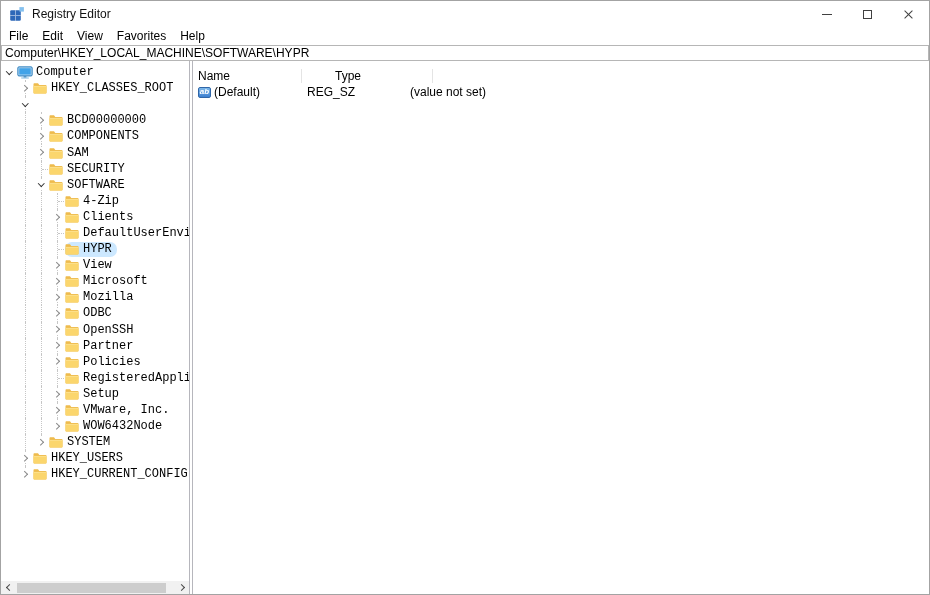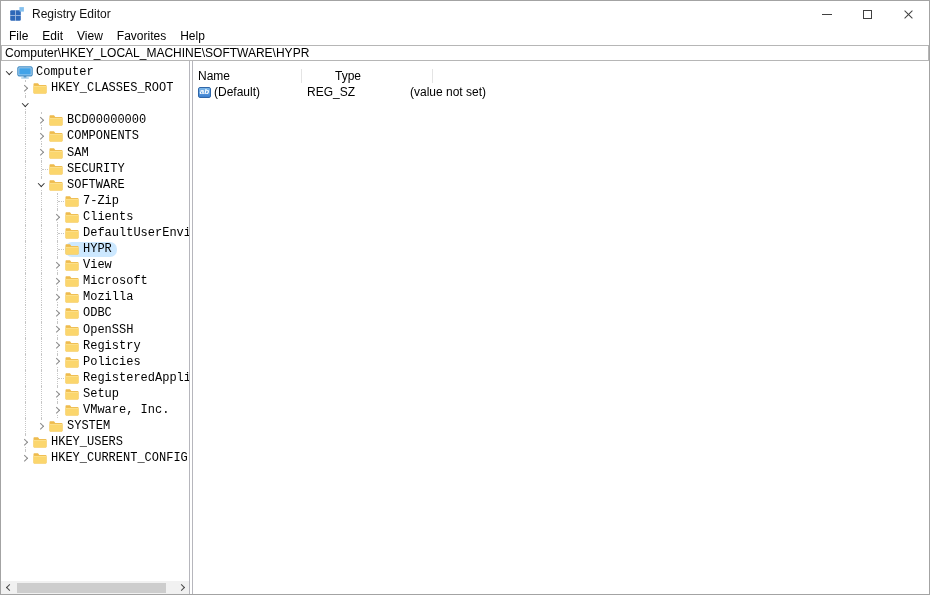--- a/index.html
+++ b/index.html
@@ -287,21 +287,21 @@
               <i class="hdash"></i>
             </span>
             <span class="row-content">
               <span class="tree-icon">
                 <svg width="14" height="12" viewBox="0 0 14 12">
                   <path d="M0.5 2.2 C0.5 1.6 0.9 1.2 1.5 1.2 H5 L6.3 2.9 H12.6 C13.2 2.9 13.5 3.2 13.5 3.7 V10.5 C13.5 11.1 13.1 11.5 12.5 11.5 H1.5 C0.9 11.5 0.5 11.1 0.5 10.5 Z" fill="#eebb4d"></path>
                   <path d="M0.5 3.9 H13.5 V10.5 C13.5 11.1 13.1 11.5 12.5 11.5 H1.5 C0.9 11.5 0.5 11.1 0.5 10.5 Z" fill="#fbd66d"></path>
                   <path d="M0.5 3.9 H13.5 V4.7 H0.5 Z" fill="#fde395"></path>
                 </svg>
               </span>
-              <span class="tree-label">7-Zip</span>
+              <span class="tree-label">4-Zip</span>
             </span>
           </div>
           <div class="tree-row">
             <span class="slot"></span>
             <span class="slot">
               <i class="vline"></i>
             </span>
             <span class="slot">
               <i class="vline"></i>
             </span>
@@ -508,21 +508,21 @@
               </span>
             </span>
             <span class="row-content">
               <span class="tree-icon">
                 <svg width="14" height="12" viewBox="0 0 14 12">
                   <path d="M0.5 2.2 C0.5 1.6 0.9 1.2 1.5 1.2 H5 L6.3 2.9 H12.6 C13.2 2.9 13.5 3.2 13.5 3.7 V10.5 C13.5 11.1 13.1 11.5 12.5 11.5 H1.5 C0.9 11.5 0.5 11.1 0.5 10.5 Z" fill="#eebb4d"></path>
                   <path d="M0.5 3.9 H13.5 V10.5 C13.5 11.1 13.1 11.5 12.5 11.5 H1.5 C0.9 11.5 0.5 11.1 0.5 10.5 Z" fill="#fbd66d"></path>
                   <path d="M0.5 3.9 H13.5 V4.7 H0.5 Z" fill="#fde395"></path>
                 </svg>
               </span>
-              <span class="tree-label">Registry</span>
+              <span class="tree-label">Partner</span>
             </span>
           </div>
           <div class="tree-row">
             <span class="slot"></span>
             <span class="slot">
               <i class="vline"></i>
             </span>
             <span class="slot">
               <i class="vline"></i>
             </span>
@@ -607,20 +607,45 @@
             </span>
             <span class="row-content">
               <span class="tree-icon">
                 <svg width="14" height="12" viewBox="0 0 14 12">
                   <path d="M0.5 2.2 C0.5 1.6 0.9 1.2 1.5 1.2 H5 L6.3 2.9 H12.6 C13.2 2.9 13.5 3.2 13.5 3.7 V10.5 C13.5 11.1 13.1 11.5 12.5 11.5 H1.5 C0.9 11.5 0.5 11.1 0.5 10.5 Z" fill="#eebb4d"></path>
                   <path d="M0.5 3.9 H13.5 V10.5 C13.5 11.1 13.1 11.5 12.5 11.5 H1.5 C0.9 11.5 0.5 11.1 0.5 10.5 Z" fill="#fbd66d"></path>
                   <path d="M0.5 3.9 H13.5 V4.7 H0.5 Z" fill="#fde395"></path>
                 </svg>
               </span>
               <span class="tree-label">VMware, Inc.</span>
+            </span>
+          </div>
+          <div class="tree-row">
+            <span class="slot"></span>
+            <span class="slot">
+              <i class="vline"></i>
+            </span>
+            <span class="slot">
+              <i class="vline"></i>
+            </span>
+            <span class="slot">
+              <i class="vline top-half"></i>
+              <span class="chev">
+                <i></i>
+              </span>
+            </span>
+            <span class="row-content">
+              <span class="tree-icon">
+                <svg width="14" height="12" viewBox="0 0 14 12">
+                  <path d="M0.5 2.2 C0.5 1.6 0.9 1.2 1.5 1.2 H5 L6.3 2.9 H12.6 C13.2 2.9 13.5 3.2 13.5 3.7 V10.5 C13.5 11.1 13.1 11.5 12.5 11.5 H1.5 C0.9 11.5 0.5 11.1 0.5 10.5 Z" fill="#eebb4d"></path>
+                  <path d="M0.5 3.9 H13.5 V10.5 C13.5 11.1 13.1 11.5 12.5 11.5 H1.5 C0.9 11.5 0.5 11.1 0.5 10.5 Z" fill="#fbd66d"></path>
+                  <path d="M0.5 3.9 H13.5 V4.7 H0.5 Z" fill="#fde395"></path>
+                </svg>
+              </span>
+              <span class="tree-label">WOW6432Node</span>
             </span>
           </div>
           <div class="tree-row">
             <span class="slot"></span>
             <span class="slot">
               <i class="vline"></i>
             </span>
             <span class="slot">
               <i class="vline top-half"></i>
               <span class="chev">

